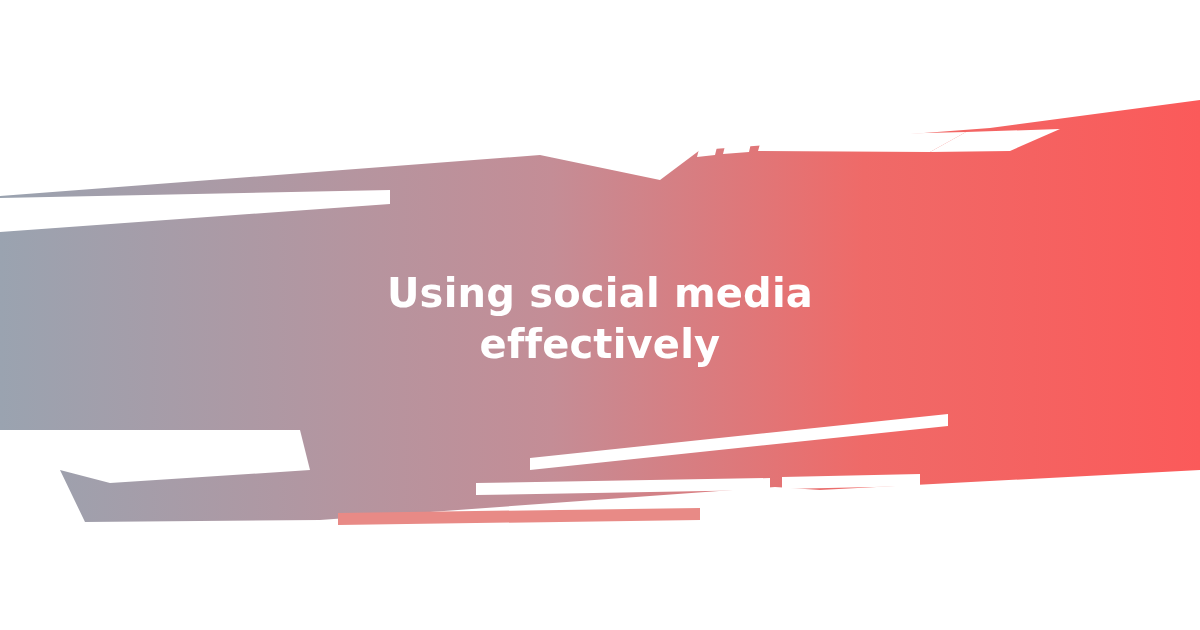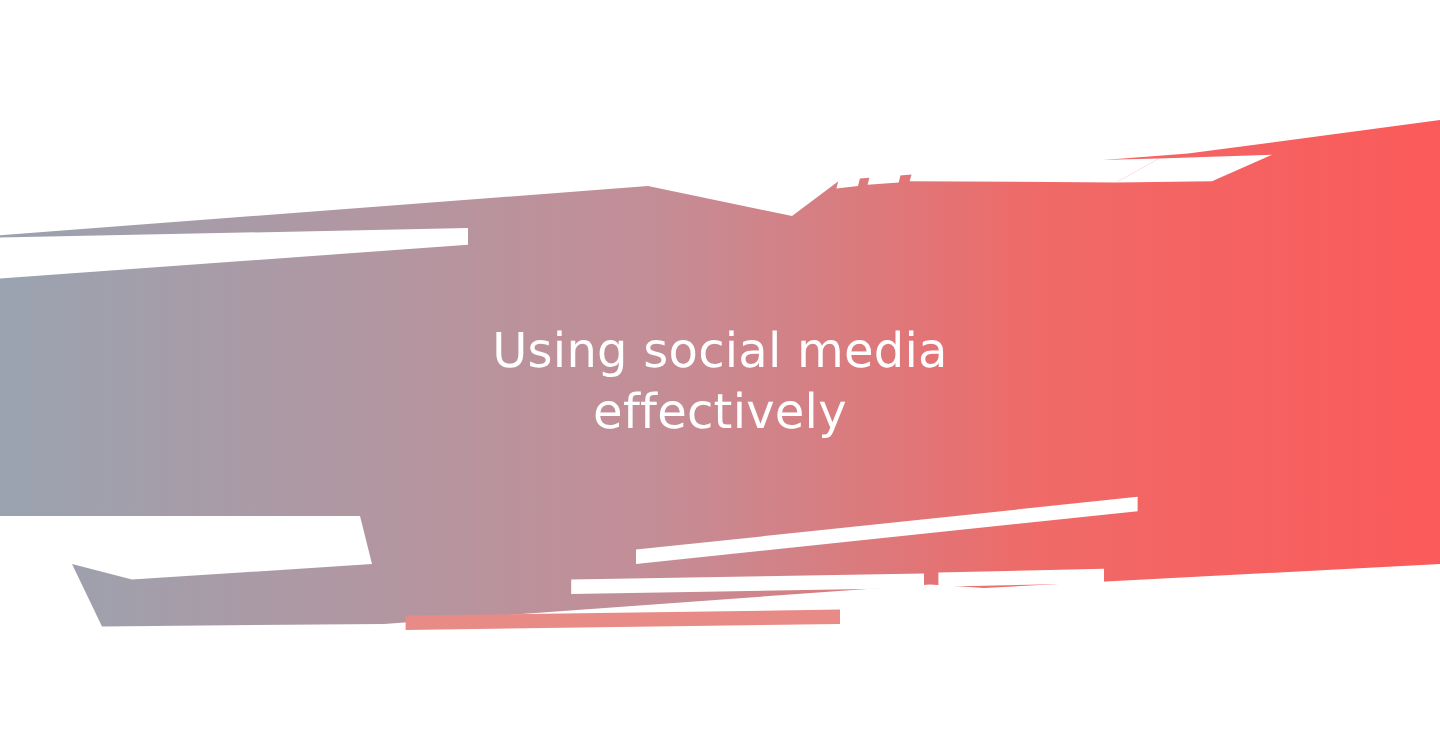--- a/index.html
+++ b/index.html
@@ -32,21 +32,21 @@
     align-items: center;
     justify-content: center;
     pointer-events: none;
   }
   #banner-title {
     width: 640px;
     text-align: center;
     color: #ffffff;
     font-size: 40px;
     line-height: 1.28;
-    font-weight: 400;
+    font-weight: 700;
     font-family: "DejaVu Sans", sans-serif;
     letter-spacing: 0.2px;
     white-space: pre-line;
     transform: translateY(4px);
   }
 </style>
 </head>
 <body>
 
 <div id="canvas">

